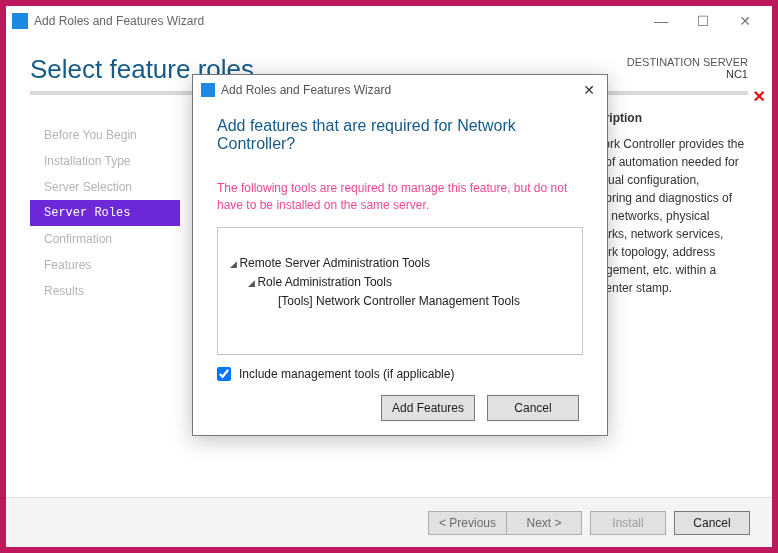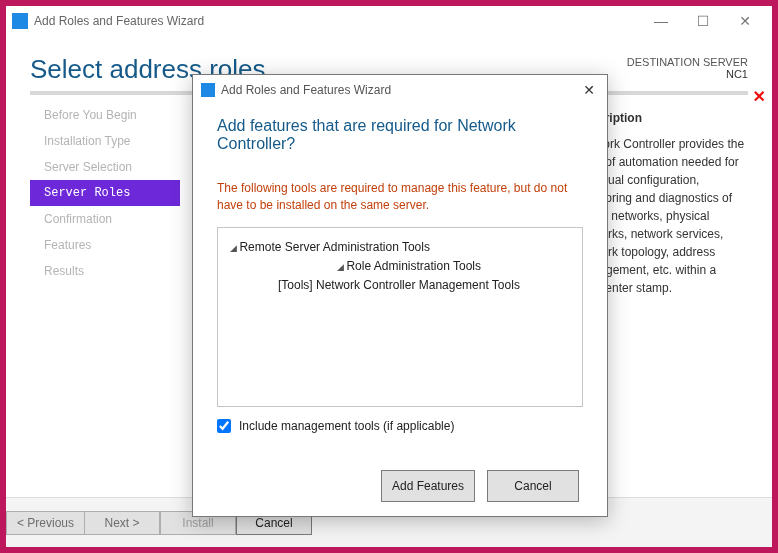--- a/index.html
+++ b/index.html
@@ -13,72 +13,72 @@
   .content { padding: 4px 24px 0 24px; position: relative; }
   .header-row { display:flex; justify-content:space-between; align-items:flex-start; margin-top: 14px;}
   .page-title { color:#155a8a; font-size: 26px; font-weight: 300; }
   .dest { text-align:right; color:#444; font-size:11px; padding-top:2px; }
   .dest .d1 { color:#555; }
   .dest .d2 { font-weight:400; color:#333; }
   .sep { height:4px; background:#d8d8d8; margin-top:6px; }
   .sep2 { height:4px; background:#d8d8d8; margin-top:6px; position:relative; }
   .red-x { position:absolute; right:-18px; top:-4px; color:#e11; font-weight:bold; font-size:16px; }
   .body { display:flex; margin-top: 0; }
-  .nav { width: 150px; padding-top:7px;}
+  .nav { width: 150px; padding-top:27px;}
   .nav-item { padding:6px 10px 6px 14px; color:#b4b4b4; font-size:12px; }
   .nav-item.active { background:#6d28d9; color:#fff;font-family:Liberation Mono, monospace; }
   .main { flex:1; padding: 16px 10px 0 20px; position:relative; }
   .desc-title { color:#333; font-weight:600; font-size:12px; margin-bottom:10px; }
   .desc { color:#333; line-height:1.5; }
   .roles-box { border:1px solid #c5c5c5; height:300px; width:340px; margin-top:8px; }
-  .footer { position:absolute; bottom:0; left:0; right:0; height:50px; border-top:1px solid #ddd; background:#f4f4f4; display:flex; align-items:center; justify-content:flex-start; padding-right:22px; }
+  .footer { position:absolute; bottom:0; left:0; right:0; height:50px; border-top:1px solid #ddd; background:#f4f4f4; display:flex; align-items:center; justify-content:flex-end; padding-right:22px; gap:8px; }
   .btn { min-width:76px; height:24px; border:1px solid #adadad; background:#e1e1e1; color:#6d6d6d; font-size:12px; padding:0 10px; }
   .btn.enabled { color:#222; background:#e1e1e1; border:1px solid #7a7a7a; }
   .btn:disabled { color:#a0a0a0; }
   .btn-group { display:flex; }
   .btn-group .btn:first-child { border-right:none; }
   
   .modal { position:absolute; left:186px; top:68px; width:416px; background:#fff; border:1px solid #777; box-shadow:0 4px 20px rgba(0,0,0,.25); z-index:10; padding-bottom:14px;}
   .modal .m-title { display:flex; align-items:center; height:30px; padding:0 8px; }
   .modal .m-title .icon { width:14px; height:14px; background:#1e88e5; margin-right:6px; }
   .modal .m-title .txt { color:#555; font-size:12px; flex:1; }
   .modal .m-title .close { width:20px; text-align:center; font-size:14px; color:#333; }
   .modal .m-body { padding: 6px 24px 0 24px; }
   .m-heading { color:#155a8a; font-size:16px; font-weight:400; margin: 6px 0 27px 0; }
-  .m-text { color:#c2410c; font-size:12px; line-height:1.45; margin-bottom:12px; }
-  .m-box { border:1px solid #c5c5c5; height:180px; padding:10px 12px; font-size:12px; color:#222; line-height:1.6; }
+  .m-text { color:#ec4899; font-size:12px; line-height:1.45; margin-bottom:12px; }
+  .m-box { border:1px solid #c5c5c5; height:128px; padding:26px 12px; font-size:12px; color:#222; line-height:1.6; }
   .tree-l1::before { content:"◢ "; font-size:9px; color:#555; }
-  .tree-l2 { padding-left:18px;text-align:center; }
+  .tree-l2 { padding-left:18px; }
   .tree-l2::before { content:"◢ "; font-size:9px; color:#555; }
   .tree-l3 { padding-left:48px; }
   .m-chk { margin:12px 0 14px 0; display:flex; align-items:flex-end; gap:8px; font-size:12px; color:#222; }
   .m-chk input { width:14px; height:14px; }
   .m-buttons { display:flex; justify-content:flex-end; gap:12px; padding-right:4px; }
-  .m-buttons .btn { min-width:92px; height:32px;margin-top:23px; }
+  .m-buttons .btn { min-width:92px; height:26px; }
   .sep-row { display:flex; align-items:center;}
   .sep-left { flex:1; }
   .sep-right { width:160px; position:relative; }
 </style>
 </head>
 <body>
 
 <div class="window">
   <div class="titlebar">
     <span class="icon"></span>
     <span class="title">Add Roles and Features Wizard</span>
     <div class="win-controls">
       <div class="wc">—</div>
       <div class="wc">☐</div>
       <div class="wc">✕</div>
     </div>
   </div>
 
   <div class="content">
     <div class="header-row">
-      <div class="page-title">Select address roles</div>
+      <div class="page-title">Select feature roles</div>
       <div class="dest">
         <div class="d1">DESTINATION SERVER</div>
         <div class="d2">NC1</div>
       </div>
     </div>
     <div class="sep-row">
       <div class="sep sep-left"></div>
       <div class="sep2 sep-right">
         <span class="red-x">✕</span>
       </div>

